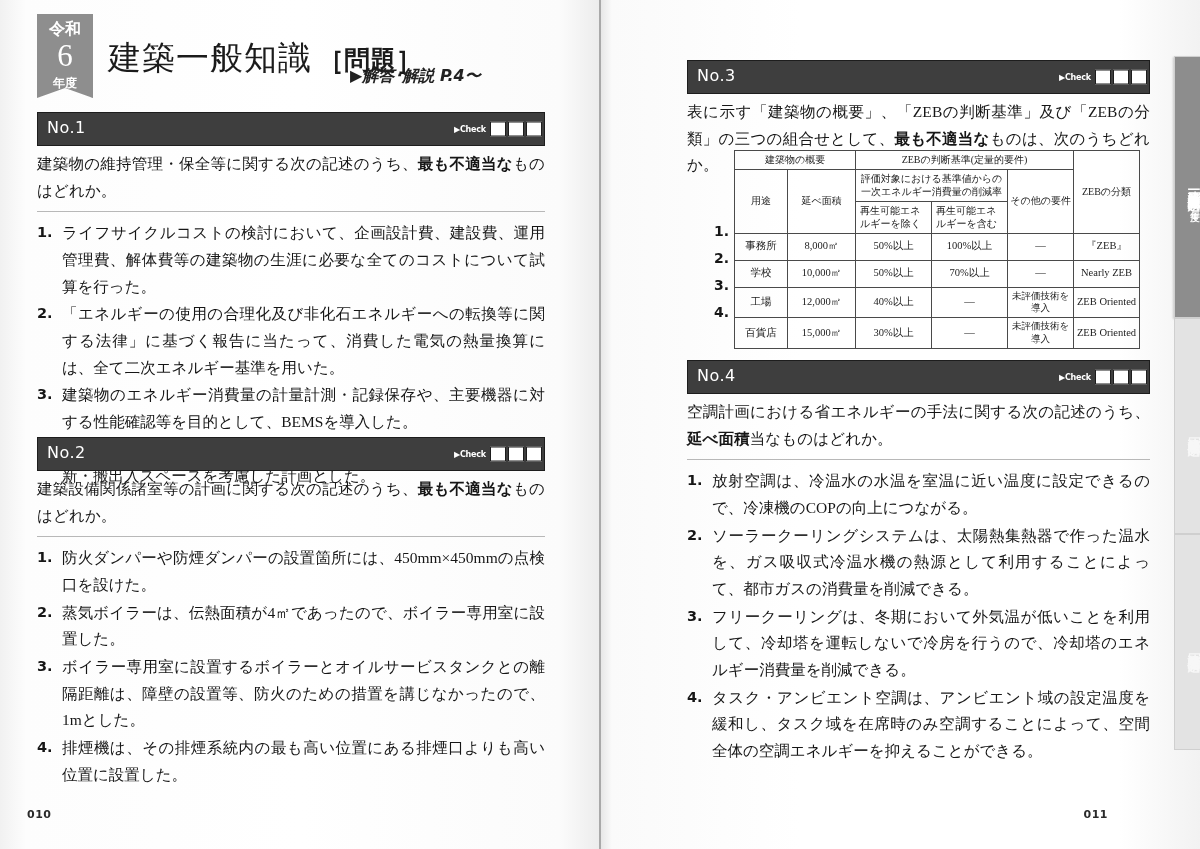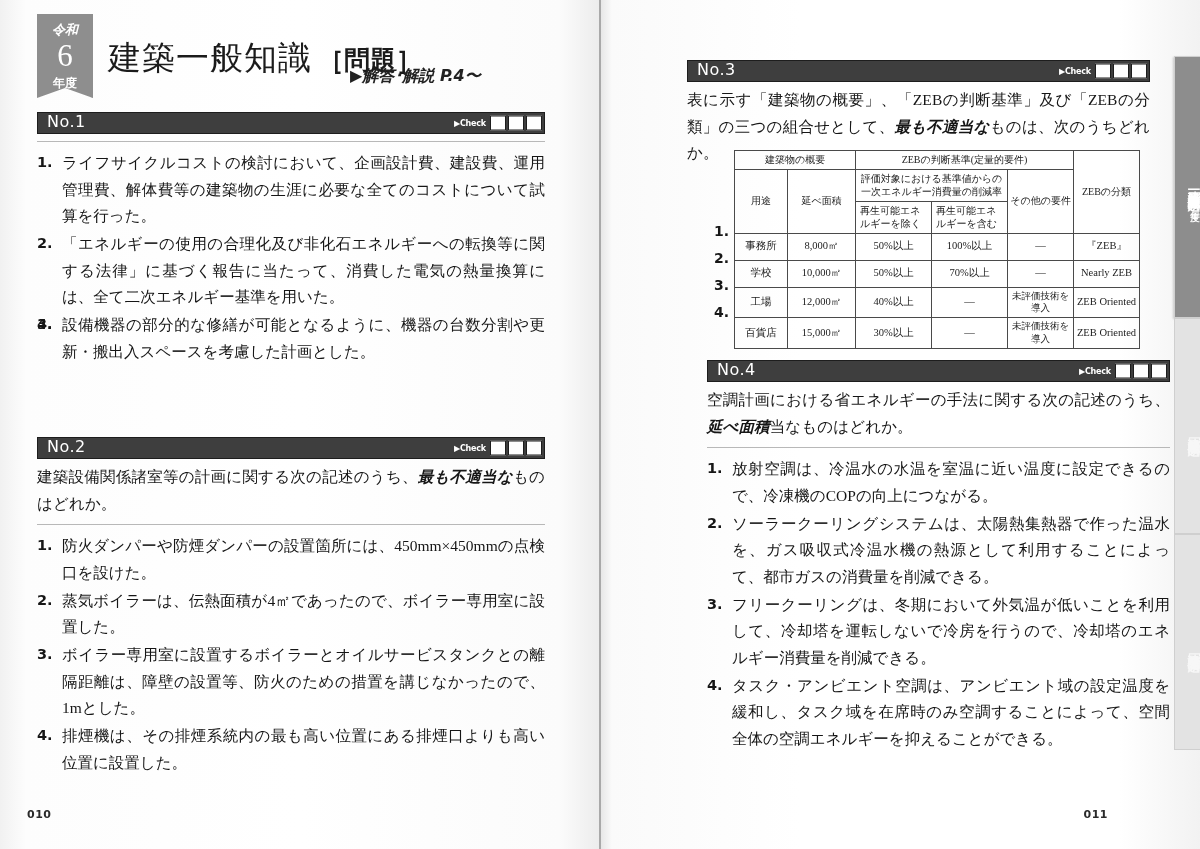--- a/index.html
+++ b/index.html
@@ -46,21 +46,21 @@
     width: 56px; height: 84px;
     background: #8e8e8e;
     color: #ffffff;
     text-align: center;
     font-family: "DejaVu Sans", sans-serif;
     clip-path: polygon(0 0, 100% 0, 100% 100%, 50% 88%, 0 100%);
     box-shadow: 2px 2px 0 #c9c9c9;
     padding-top: 7px;
     line-height: 1;
   }
-  .year-badge .era  { font-size: 13px; font-weight: 700; letter-spacing: 0px; font-style: italic; }
+  .year-badge .era  { font-size: 16px; font-weight: 700; letter-spacing: 0px; }
   .year-badge .num  { font-size: 31px; font-weight: 400; display:block; margin: 3px 0 3px; font-family:"Liberation Serif",serif;}
   .year-badge .suf  { font-size: 12px; font-weight: 700; margin-top: 32px; }
 
   
   .doc-title {
     position: absolute;
     left: 108px; top: 36px;
     font-size: 33px;
     letter-spacing: 1px;
     color: #1b1b1b;
@@ -83,21 +83,21 @@
     font-family: "DejaVu Sans", sans-serif;
     white-space: nowrap;
     font-style: italic;
   }
 
   
   .qblock { position: absolute; }
 
   .qbar {
     position: relative;
-    height: 22px;
+    height: 34px;
     background: #3e3e3e;
     border: 1px solid #1d1d1d;
     display: flex;
     align-items: center;
     padding-left: 9px;
   }
   .qbar .qno {
     color: #ffffff;
     font-family: "DejaVu Sans", sans-serif;
     font-size: 16px;
@@ -130,21 +130,21 @@
   }
 
   .qstem {
     font-size: 15.5px;
     line-height: 1.72;
     color: #161616;
     padding-top: 5px;
     letter-spacing: 0.1px;
     text-align: justify;
   }
-  .qstem b { font-weight: 700; font-style: italic; }
+  .qstem b { font-weight: 700; }
 
   .qrule {
     border: 0;
     border-top: 1px solid #b8b8b8;
     margin: 7px 0 8px 0;
   }
 
   ol.choices {
     list-style: none;
     font-size: 15.5px;
@@ -258,25 +258,26 @@
   <div class="qblock" style="left:37px; top:112px; width:508px;">
     <div class="qbar">
       <span class="qno">No.1</span>
       <span class="check-wrap">
         <span class="check-label">▶Check</span>
         <span class="cbox"></span>
         <span class="cbox"></span>
         <span class="cbox"></span>
       </span>
     </div>
+    <div class="qstem"><span>建築物の維持管理・保全等に関する次の記述のうち、</span><b>最も不適当な</b><span>ものはどれか。</span></div>
     <hr class="qrule">
     <ol class="choices">
       <li><span class="mk">1.</span><span>ライフサイクルコストの検討において、企画設計費、建設費、運用管理費、解体費等の建築物の生涯に必要な全てのコストについて試算を行った。</span></li>
       <li><span class="mk">2.</span><span>「エネルギーの使用の合理化及び非化石エネルギーへの転換等に関する法律」に基づく報告に当たって、消費した電気の熱量換算には、全て二次エネルギー基準を用いた。</span></li>
-      <li><span class="mk">3.</span></li>
+      <li><span class="mk">3.</span><span>建築物のエネルギー消費量の計量計測・記録保存や、主要機器に対する性能確認等を目的として、BEMSを導入した。</span></li>
       <li><span class="mk">4.</span><span>設備機器の部分的な修繕が可能となるように、機器の台数分割や更新・搬出入スペースを考慮した計画とした。</span></li>
     </ol>
   </div>
 
   <div class="qblock" style="left:37px; top:437px; width:508px;">
     <div class="qbar">
       <span class="qno">No.2</span>
       <span class="check-wrap">
         <span class="check-label">▶Check</span>
         <span class="cbox"></span>
@@ -371,21 +372,21 @@
           <td>15,000㎡</td>
           <td>30%以上</td>
           <td>—</td>
           <td style="font-size:9.5px;">未評価技術を導入</td>
           <td>ZEB Oriented</td>
         </tr>
       </tbody>
     </table>
   </div>
 
-  <div class="qblock" style="left:687px; top:360px; width:463px;margin-left:20px;">
+  <div class="qblock" style="left:687px; top:360px; width:463px;">
     <div class="qbar">
       <span class="qno">No.4</span>
       <span class="check-wrap">
         <span class="check-label">▶Check</span>
         <span class="cbox"></span>
         <span class="cbox"></span>
         <span class="cbox"></span>
       </span>
     </div>
     <div class="qstem"><span>空調計画における省エネルギーの手法に関する次の記述のうち、</span><b>延べ面積</b><span>当なものはどれか。</span></div>

